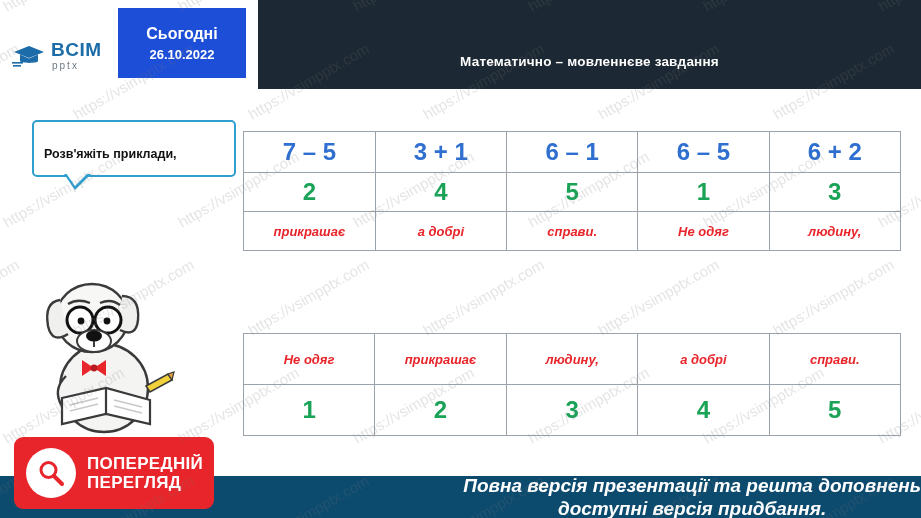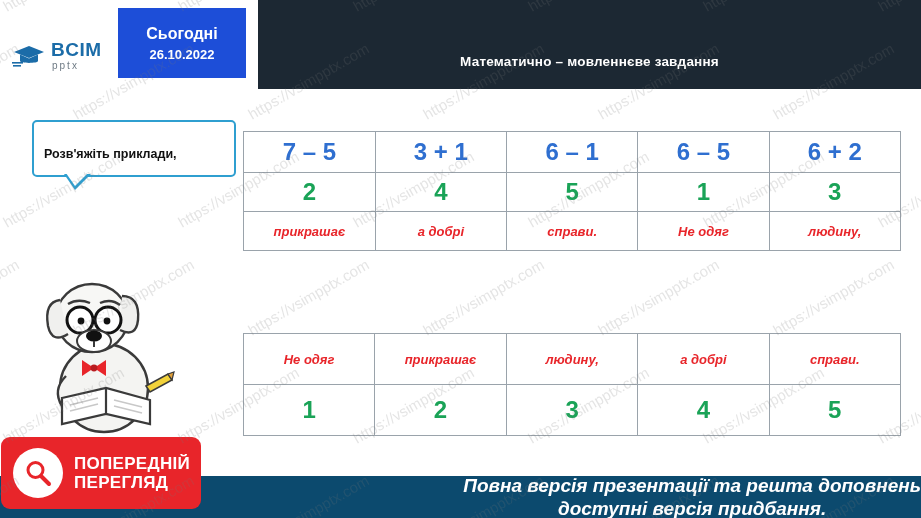--- a/index.html
+++ b/index.html
@@ -213,21 +213,21 @@
     font-style: italic;
     font-weight: bold;
     text-align: center;
     line-height: 1.22;
     margin-left: 140px;
   }
 
   
   #previewbtn {
     position: absolute;
-    left: 1px; bottom: 9px;
+    left: 14px; bottom: 9px;
     width: 200px; height: 72px;
     background: #e8252a;
     border-radius: 9px;
     z-index: 40;
     display: flex;
     align-items: center;
     padding-left: 12px;
     box-sizing: border-box;
   }
   #previewbtn .circle {

